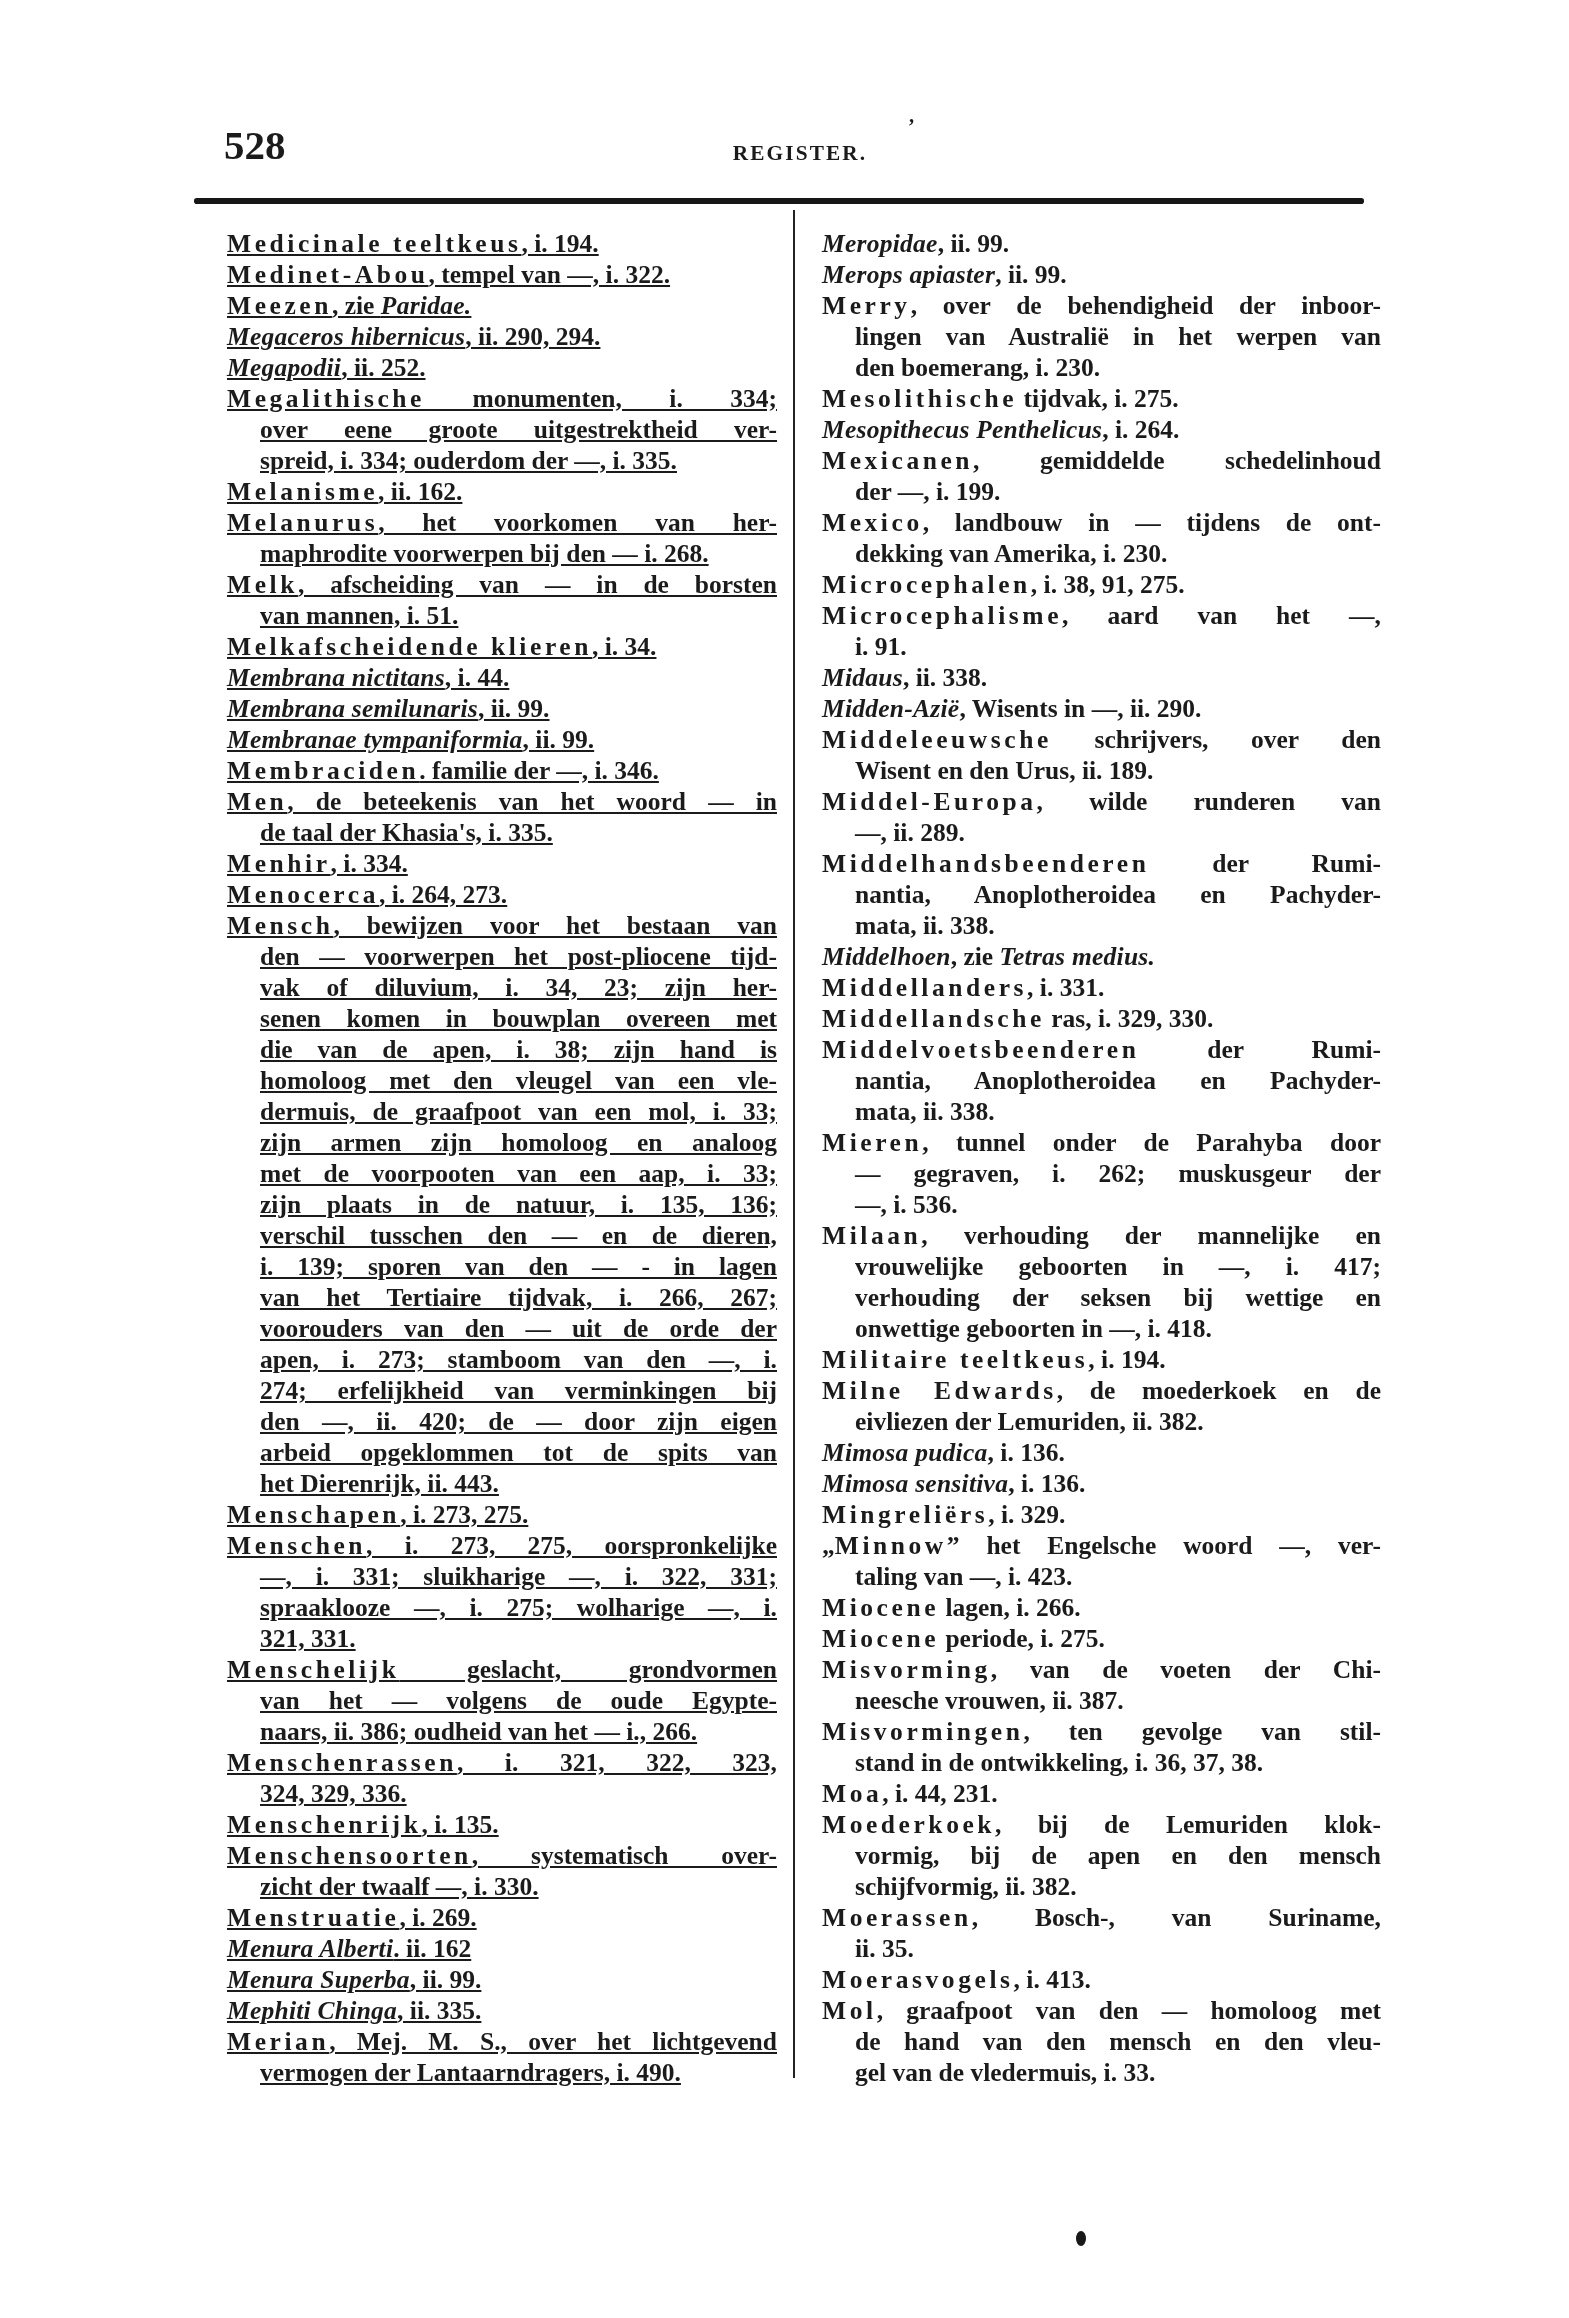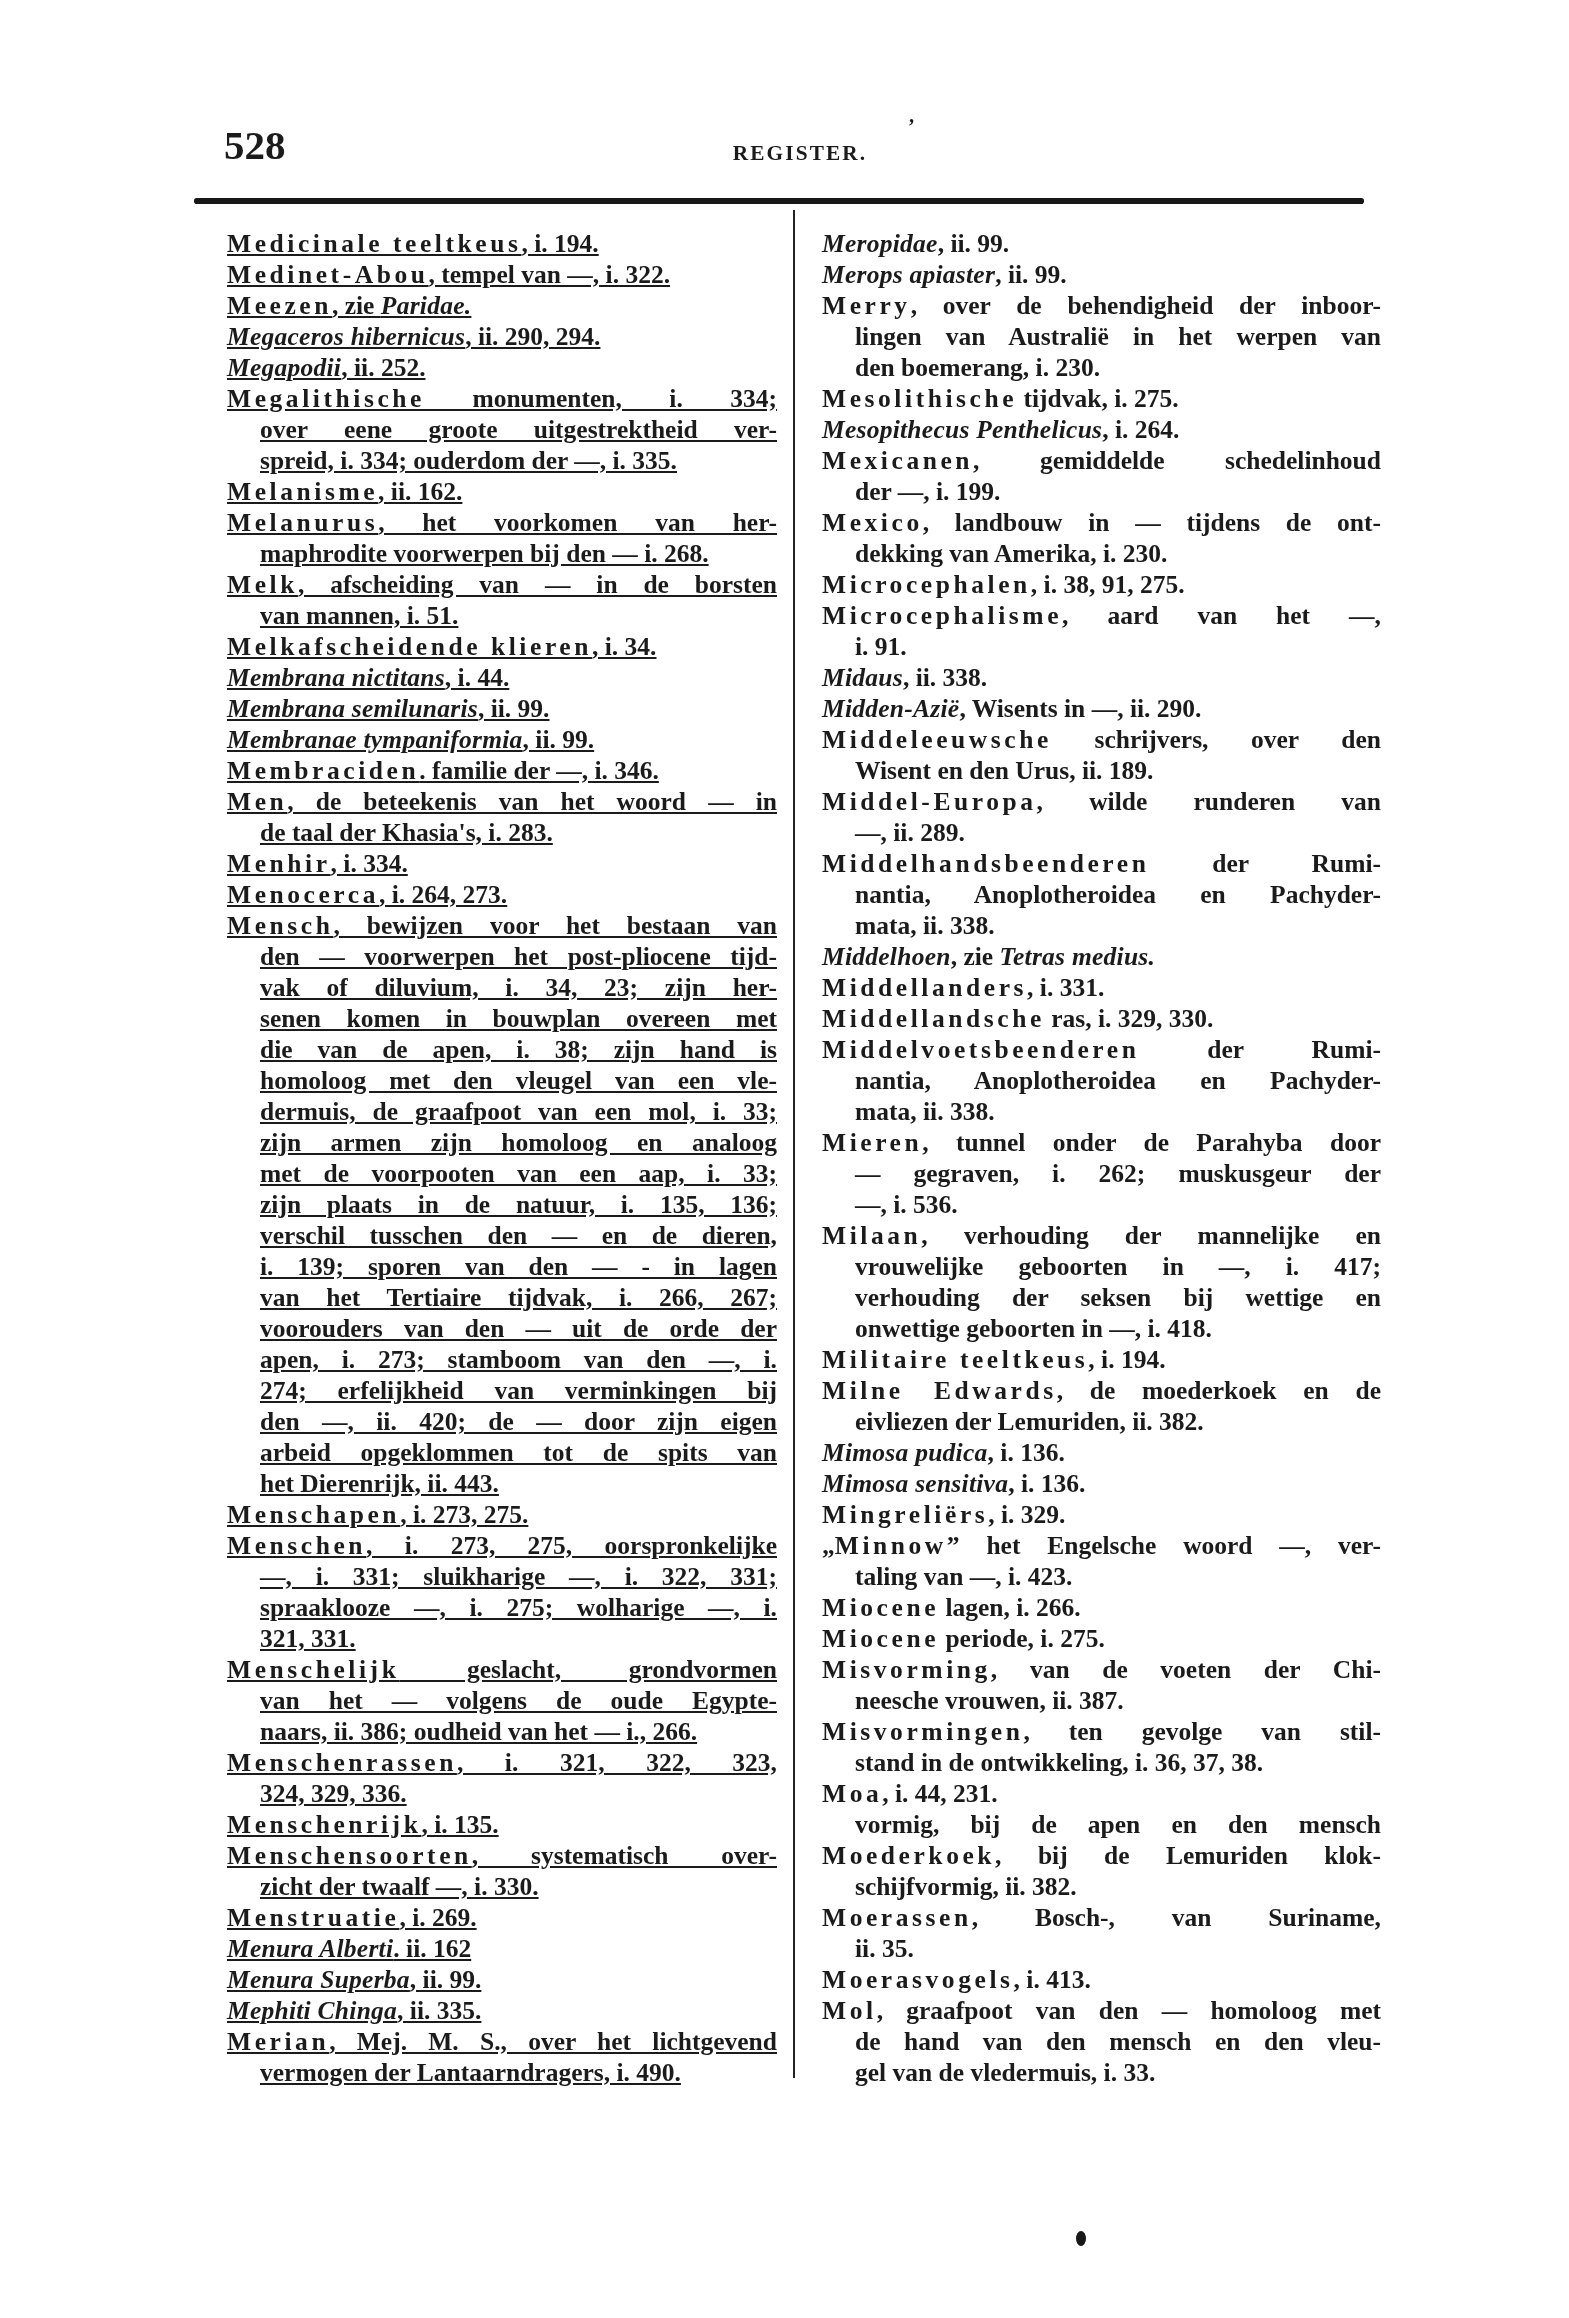--- a/index.html
+++ b/index.html
@@ -105,21 +105,21 @@
         <div class="line"><span class="it">Membrana semilunaris</span><span>, ii. 99.</span></div>
       </div>
       <div class="entry">
         <div class="line"><span class="it">Membranae tympaniformia</span><span>, ii. 99.</span></div>
       </div>
       <div class="entry">
         <div class="line"><span class="hw">Membraciden</span><span>. familie der —, i. 346.</span></div>
       </div>
       <div class="entry">
         <div class="line fill"><span class="hw">Men</span><span>, de beteekenis van het woord — in</span></div>
-        <div class="line indent"><span>de taal der Khasia's, i. 283.</span></div>
+        <div class="line indent"><span>de taal der Khasia's, i. 335.</span></div>
       </div>
       <div class="entry">
         <div class="line"><span class="hw">Menhir</span><span>, i. 334.</span></div>
       </div>
       <div class="entry">
         <div class="line"><span class="hw">Menocerca</span><span>, i. 264, 273.</span></div>
       </div>
       <div class="entry">
         <div class="line fill"><span class="hw">Mensch</span><span>, bewijzen voor het bestaan van</span></div>
         <div class="line indent fill"><span>den — voorwerpen het post-pliocene tijd-</span></div>
@@ -291,22 +291,22 @@
         <div class="line indent"><span>neesche vrouwen, ii. 387.</span></div>
       </div>
       <div class="entry">
         <div class="line fill"><span class="hw">Misvormingen</span><span>, ten gevolge van stil-</span></div>
         <div class="line indent"><span>stand in de ontwikkeling, i. 36, 37, 38.</span></div>
       </div>
       <div class="entry">
         <div class="line"><span class="hw">Moa</span><span>, i. 44, 231.</span></div>
       </div>
       <div class="entry">
+        <div class="line fill"><span class="hw">Moederkoek</span><span>, bij de Lemuriden klok-</span></div>
         <div class="line indent fill"><span>vormig, bij de apen en den mensch</span></div>
-        <div class="line fill"><span class="hw">Moederkoek</span><span>, bij de Lemuriden klok-</span></div>
         <div class="line indent"><span>schijfvormig, ii. 382.</span></div>
       </div>
       <div class="entry">
         <div class="line fill"><span class="hw">Moerassen</span><span>, Bosch-, van Suriname,</span></div>
         <div class="line indent"><span>ii. 35.</span></div>
       </div>
       <div class="entry">
         <div class="line"><span class="hw">Moerasvogels</span><span>, i. 413.</span></div>
       </div>
       <div class="entry">

